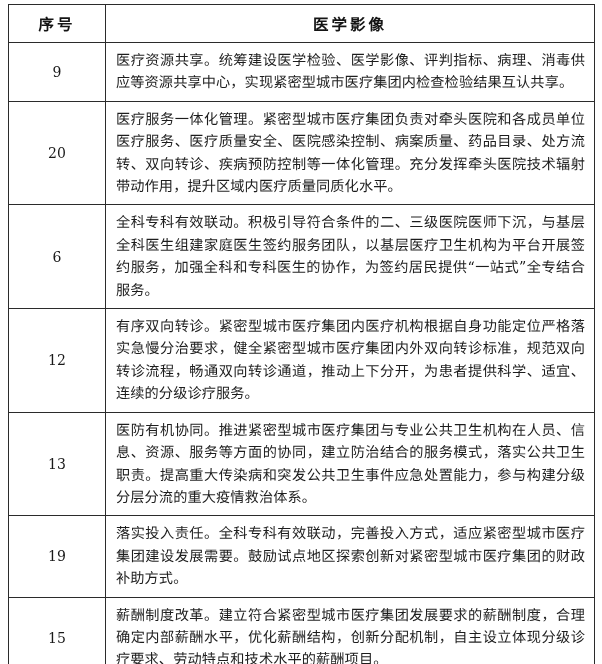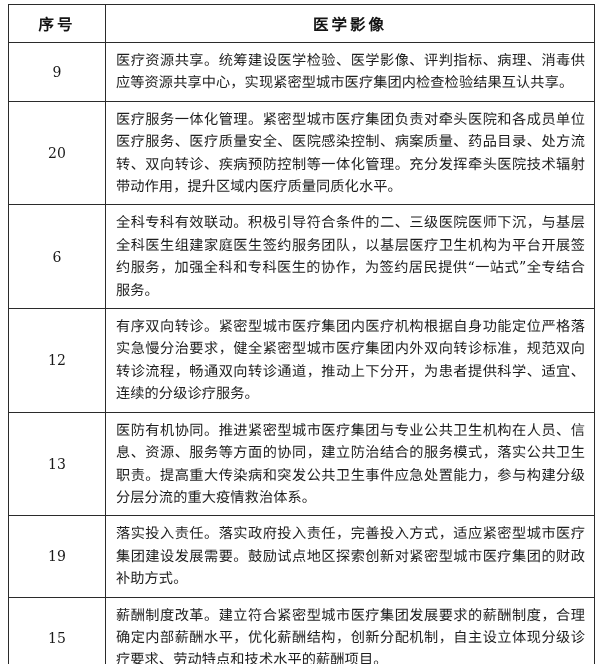--- a/index.html
+++ b/index.html
@@ -114,21 +114,21 @@
         <tr>
           <td class="seq-cell">12</td>
           <td class="ind-cell">有序双向转诊。紧密型城市医疗集团内医疗机构根据自身功能定位严格落实急慢分治要求，健全紧密型城市医疗集团内外双向转诊标准，规范双向转诊流程，畅通双向转诊通道，推动上下分开，为患者提供科学、适宜、连续的分级诊疗服务。</td>
         </tr>
         <tr>
           <td class="seq-cell">13</td>
           <td class="ind-cell">医防有机协同。推进紧密型城市医疗集团与专业公共卫生机构在人员、信息、资源、服务等方面的协同，建立防治结合的服务模式，落实公共卫生职责。提高重大传染病和突发公共卫生事件应急处置能力，参与构建分级分层分流的重大疫情救治体系。</td>
         </tr>
         <tr>
           <td class="seq-cell">19</td>
-          <td class="ind-cell">落实投入责任。落实政府投入责任，完善投入方式，适应紧密型城市医疗集团建设发展需要。鼓励试点地区探索创新对紧密型城市医疗集团的财政补助方式。</td>
+          <td class="ind-cell">落实投入责任。全科专科有效联动，完善投入方式，适应紧密型城市医疗集团建设发展需要。鼓励试点地区探索创新对紧密型城市医疗集团的财政补助方式。</td>
         </tr>
         <tr>
           <td class="seq-cell">15</td>
           <td class="ind-cell">薪酬制度改革。建立符合紧密型城市医疗集团发展要求的薪酬制度，合理确定内部薪酬水平，优化薪酬结构，创新分配机制，自主设立体现分级诊疗要求、劳动特点和技术水平的薪酬项目。</td>
         </tr>
       </tbody>
     </table>
   </div>
 </div>
 

